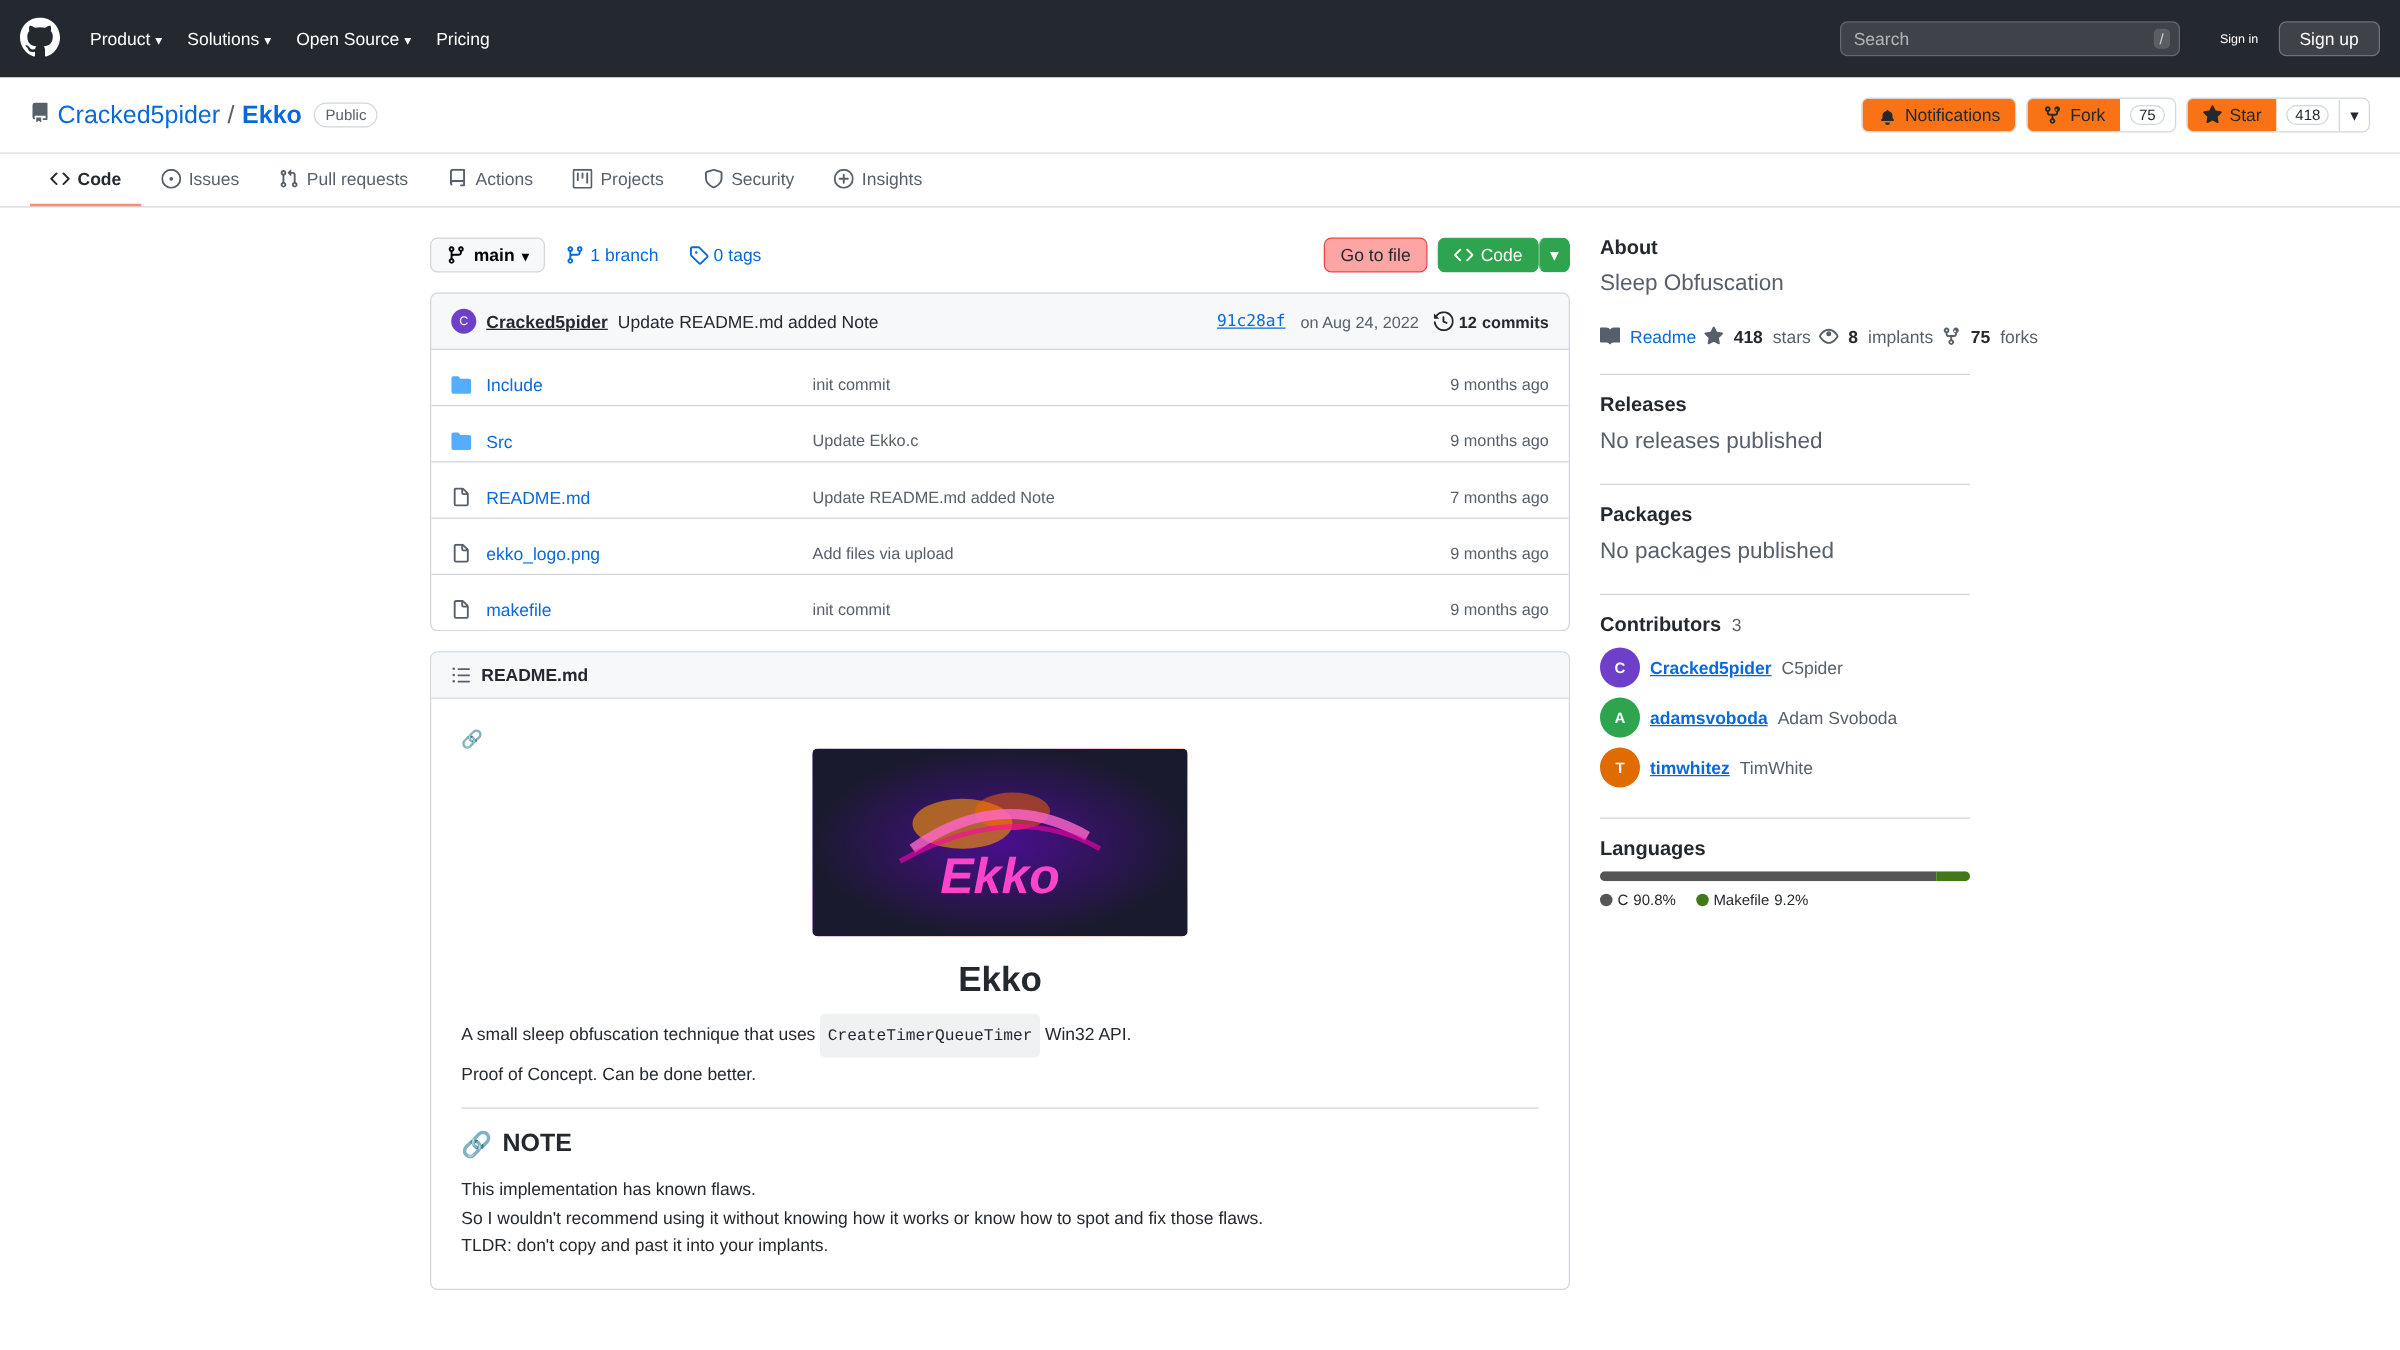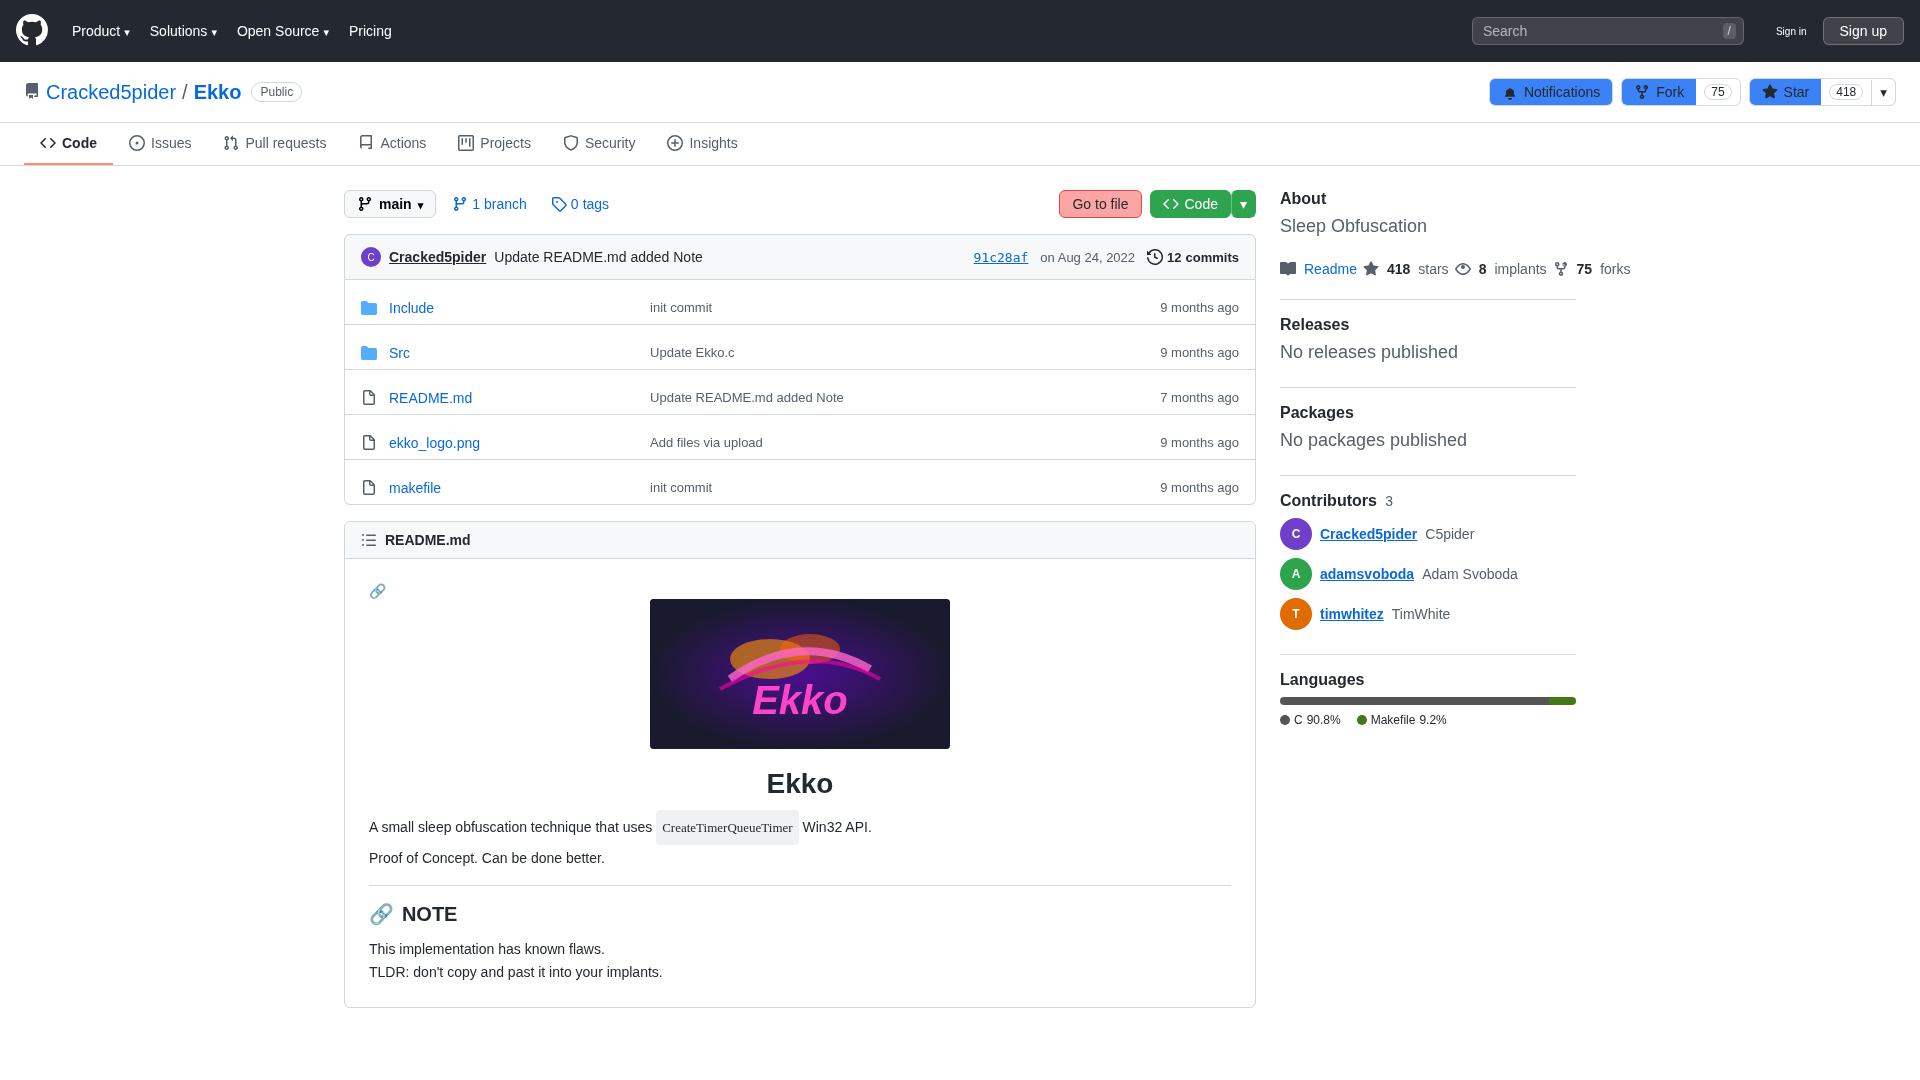--- a/index.html
+++ b/index.html
@@ -97,21 +97,21 @@
       padding: 2px 8px;
       color: #57606a;
       margin-left: 4px;
     }
     .repo-actions { display: flex; align-items: center; gap: 8px; }
     .repo-action-btn {
       display: flex;
       align-items: center;
       gap: 6px;
       border: 1px solid #d0d7de;
-      background: #3b82f6;
+      background: #f97316;
       border-radius: 6px;
       padding: 5px 12px;
       font-size: 14px;
       cursor: pointer;
       color: #24292f;
     }
     .repo-action-count {
       background: #fff;
       border: 1px solid #d0d7de;
       border-radius: 20px;
@@ -289,21 +289,21 @@
       width: 300px;
       height: 150px;
       background: linear-gradient(135deg, #1a1a6e 0%, #4a0e8f 20%, #7c1fa0 40%, #c8390a 60%, #e85d04 80%, #5c3d11 100%);
       border-radius: 4px;
       display: inline-block;
       position: relative;
       overflow: hidden;
     }
     .readme-title { text-align: center; font-size: 28px; font-weight: 600; margin-bottom: 16px; }
     .readme-desc { font-size: 14px; color: #24292f; margin-bottom: 8px; line-height: 1.6; }
-    .readme-code { background: rgba(175,184,193,0.2); border-radius: 4px; padding: 10px 6px; font-family: Liberation Serif, serif; font-size: 13px; }
+    .readme-code { background: rgba(175,184,193,0.2); border-radius: 4px; padding: 10px 6px; font-family: Liberation Mono, monospace; font-size: 13px; }
     .readme-section-divider { border: none; border-top: 1px solid #d0d7de; margin: 16px 0; }
     .readme-note-heading {
       display: flex;
       align-items: center;
       gap: 8px;
       font-size: 20px;
       font-weight: 600;
       margin-bottom: 12px;
     }
     .readme-note-text { font-size: 14px; color: #24292f; line-height: 1.6; }
@@ -624,20 +624,21 @@
         <p class="readme-desc">Proof of Concept. Can be done better.</p>
 
         <hr class="readme-section-divider">
 
         <h2 class="readme-note-heading">
           <span class="readme-link-icon">🔗</span>
           <span>NOTE</span>
         </h2>
         <div class="readme-note-text">
           <p>This implementation has known flaws.</p>
+          <p>So I wouldn't recommend using it without knowing how it works or know how to spot and fix those flaws.</p>
           <p>TLDR: don't copy and past it into your implants.</p>
         </div>
       </div>
     </div>
 
   </div>
 
   <div class="repo-sidebar">
 
     <div class="sidebar-section">

